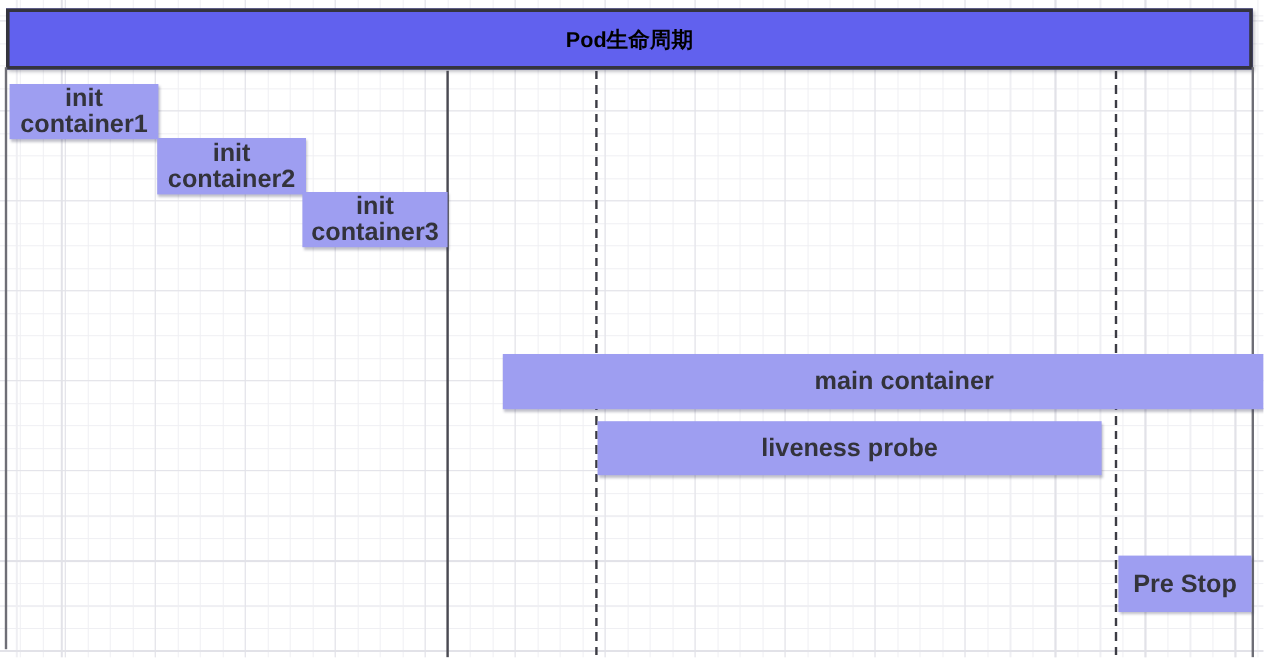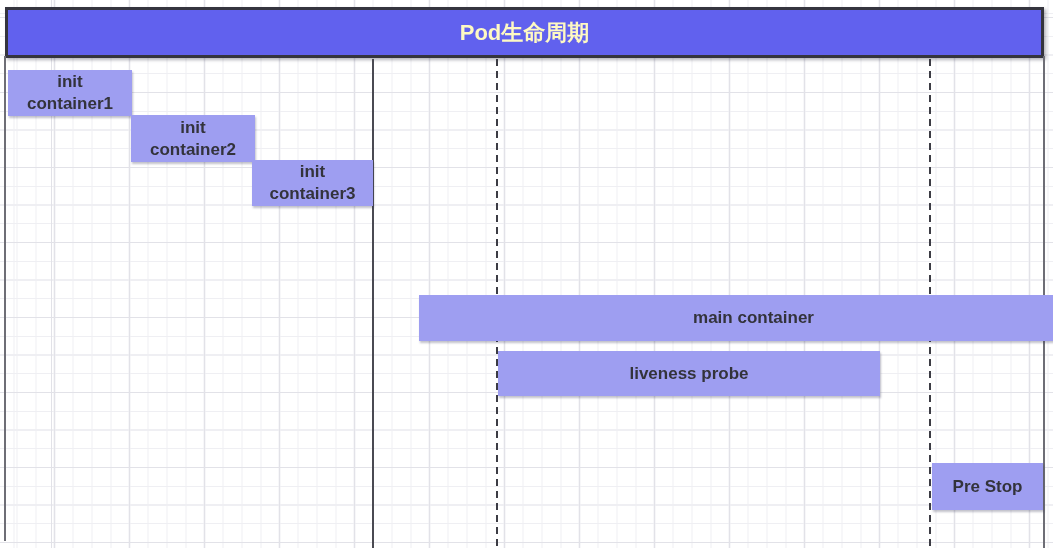--- a/index.html
+++ b/index.html
@@ -15,39 +15,39 @@
       repeating-linear-gradient(180deg, #efeff3 0 1px, transparent 1px 18.75px);
     background-position: 54px 0, 0 17px, 16.5px 0, 0 17px;
     font-family:"Liberation Sans", sans-serif;
   }
   .titlebar{
     position:absolute; left:5px; top:7px; width:1039px; height:51px;
     box-sizing:border-box;
     background:#6161ee;
     border:3px solid #34343e;
     display:flex; align-items:center; justify-content:center;
-    font-size:22px; font-weight:bold; color:#fef9c3;
+    font-size:18px; font-weight:bold; color:#000000;
     box-shadow:2px 2px 3px rgba(40,40,60,.35);
   }
   .bar{
     position:absolute;
     background:#9e9ef1;
     color:#33333b;
-    font-size:17px; font-weight:bold;
+    font-size:21px; font-weight:bold;
     display:flex; flex-direction:column; align-items:center; justify-content:center;
     line-height:22px;
     box-shadow:1px 2px 2px rgba(50,50,80,.30);
     text-align:center;
   }
   .b-init1   {left:8px;   top:70px;  width:124px; height:46px;}
   .b-init2   {left:131px; top:115px; width:124px; height:47px;}
   .b-init3   {left:252px; top:160px; width:121px; height:46px;}
   .b-post    {left:376px; top:221px; width:118px; height:47px;}
   .b-main    {left:375px; top:295px; width:669px; height:46px;margin-left:44px;}
-  .b-live    {left:498px; top:351px; width:382px; height:45px;}
+  .b-live    {left:498px; top:351px; width:420px; height:45px;}
   .b-ready   {left:498px; top:409px; width:434px; height:45px;}
   .b-prestop {left:932px; top:463px; width:111px; height:47px;}
   .vline{position:absolute; top:59px; width:2px; height:489px;}
   .vline.solid{background:#4a4a52; left:372px;}
   .vline.dashed{
     background:repeating-linear-gradient(180deg, #3c3c44 0 7px, transparent 7px 12px);
   }
   .vline.d1{left:496px;}
   .vline.d2{left:929px;}
   .frame{position:absolute; width:2px; background:#6e6e76;}

